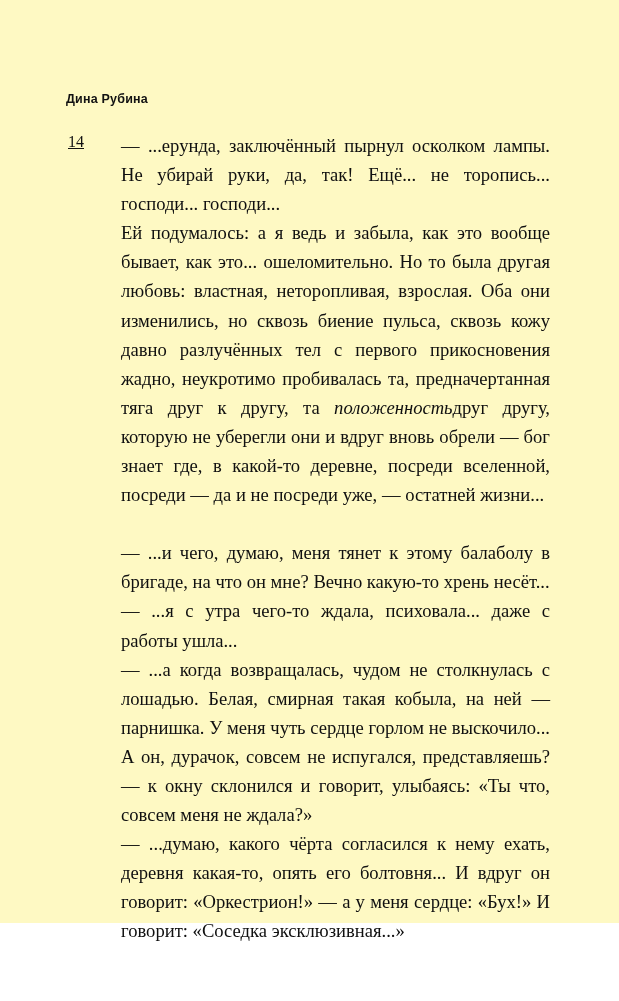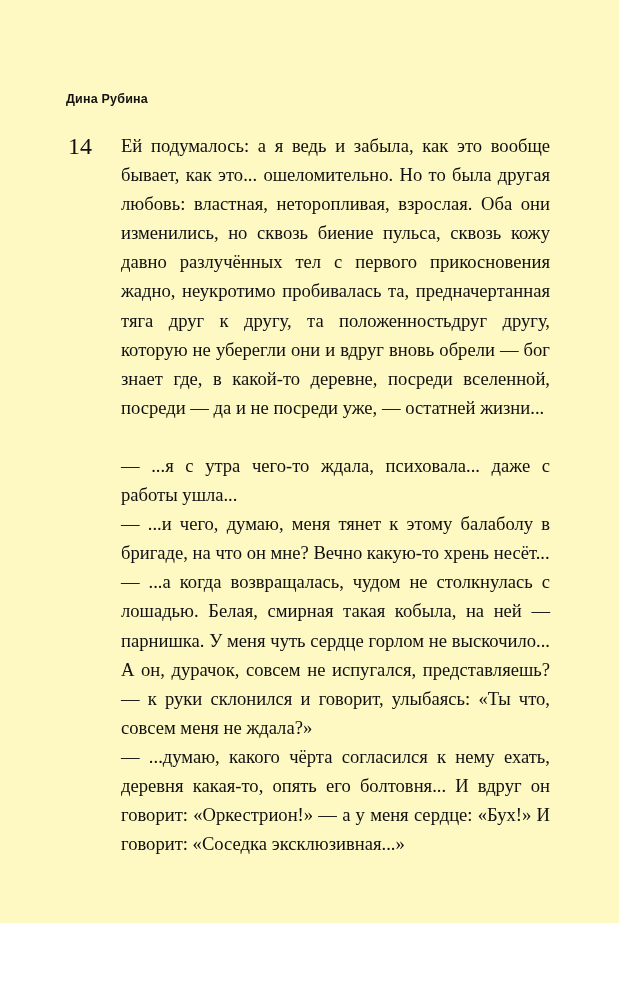--- a/index.html
+++ b/index.html
@@ -27,23 +27,24 @@
     font-family: "Liberation Sans", "DejaVu Sans", sans-serif;
     font-weight: bold;
     font-size: 12.5px;
     letter-spacing: 0.2px;
     color: #121212;
   }
   .folio {
     position: absolute;
     left: 68px;
     top: 133px;
-    font-size: 24px;
+    font-size: 16px;
     font-family: "Liberation Serif", "DejaVu Serif", serif;
     color: #111;
+    text-decoration: underline;
   }
   .textblock {
     position: absolute;
     left: 121px;
     top: 131px;
     width: 429px;
     font-size: 18.6px;
     line-height: 29.1px;
     text-align: justify;
     text-justify: inter-word;
@@ -54,37 +55,39 @@
     margin: 0;
     text-indent: 0;
   }
   .para-indent {
     text-indent: 26px;
   }
   .gap {
     height: 29px;
   }
   .itl {
+    font-style: italic;
   }
 </style>
 </head>
 <body>
 
 <div class="page">
 
   <div class="running-head">Дина Рубина</div>
 
   <div class="folio">14</div>
 
   <div class="textblock">
 
+    <p class="para-indent">— ...ерунда, заключённый пырнул осколком лампы. Не убирай руки, да, так! Ещё... не торопись... господи... господи...</p>
 
     <p class="para-indent"><span>Ей подумалось: а я ведь и забыла, как это вообще бывает, как это... ошеломительно. Но то была другая любовь: властная, неторопливая, взрослая. Оба они изменились, но сквозь биение пульса, сквозь кожу давно разлучённых тел с первого прикосновения жадно, неукротимо пробивалась та, предначертанная тяга друг к другу, та </span><span class="itl">положенность</span><span>друг другу, которую не уберегли они и вдруг вновь обрели — бог знает где, в какой-то деревне, посреди вселенной, посреди — да и не посреди уже, — остатней жизни...</span></p>
 
     <div class="gap"></div>
 
+    <p class="para-indent">— ...и чего, думаю, меня тянет к этому балаболу в бригаде, на что он мне? Вечно какую-то хрень несёт...</p>
     <p class="para-indent">— ...я с утра чего-то ждала, психовала... даже с работы ушла...</p>
-    <p class="para-indent">— ...и чего, думаю, меня тянет к этому балаболу в бригаде, на что он мне? Вечно какую-то хрень несёт...</p>
-    <p class="para-indent">— ...а когда возвращалась, чудом не столкнулась с лошадью. Белая, смирная такая кобыла, на ней — парнишка. У меня чуть сердце горлом не выскочило... А он, дурачок, совсем не испугался, представляешь? — к руки склонился и говорит, улыбаясь: «Ты что, совсем меня не ждала?»</p>
+    <p class="para-indent">— ...а когда возвращалась, чудом не столкнулась с лошадью. Белая, смирная такая кобыла, на ней — парнишка. У меня чуть сердце горлом не выскочило... А он, дурачок, совсем не испугался, представляешь? — к окну склонился и говорит, улыбаясь: «Ты что, совсем меня не ждала?»</p>
     <p class="para-indent">— ...думаю, какого чёрта согласился к нему ехать, деревня какая-то, опять его болтовня... И вдруг он говорит: «Оркестрион!» — а у меня сердце: «Бух!» И говорит: «Соседка эксклюзивная...»</p>
 
   </div>
 </div>
 
 </body></html>

